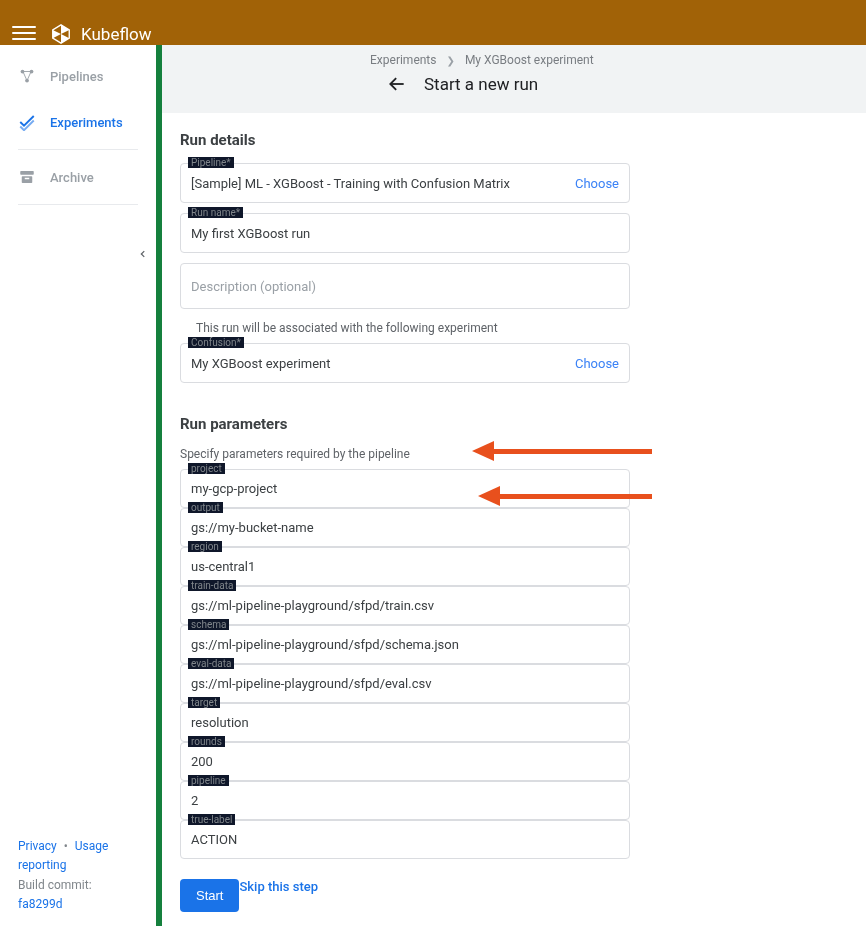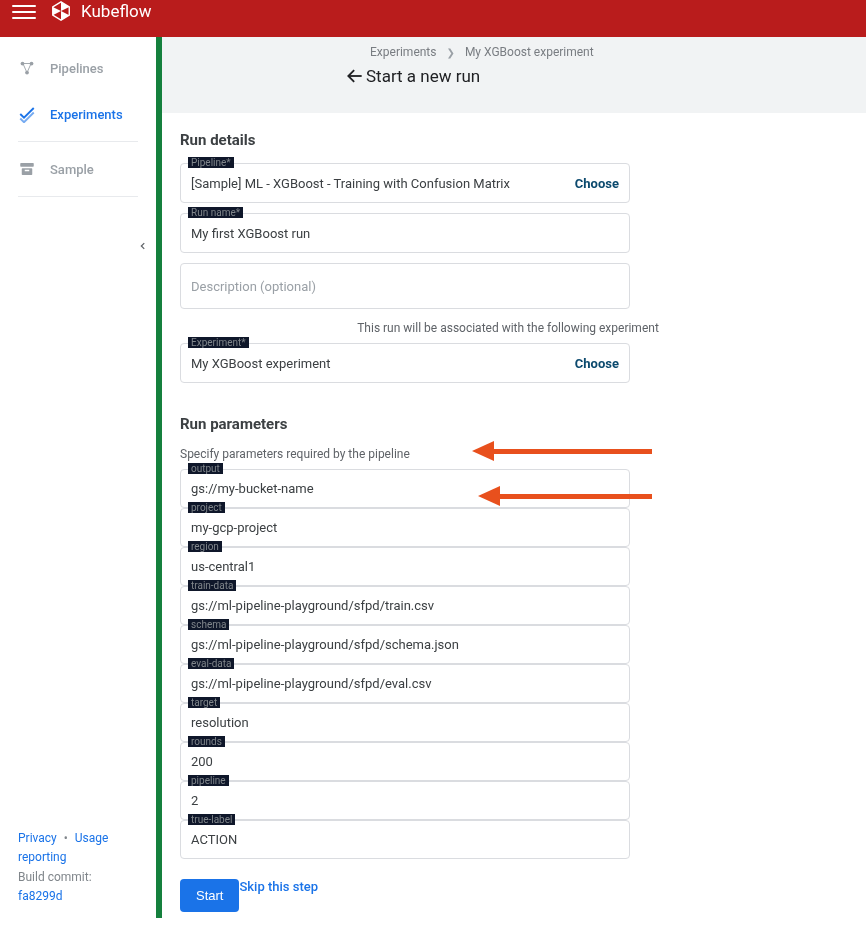--- a/index.html
+++ b/index.html
@@ -1,18 +1,18 @@
 <!DOCTYPE html>
 <html><head>
 <meta charset="utf-8">
 <style>
   * { box-sizing: border-box; margin: 0; padding: 0; }
   html, body { width: 866px; height: 926px; font-family: "Google Sans", Roboto, "Helvetica Neue", Arial, sans-serif; overflow: hidden; background: #fff; color: #3c4043; }
   
-  .topbar { height: 37px; background: #b91c1c; display: flex; align-items: flex-start; padding: 0 12px; gap: 14px; }
+  .topbar { height: 45px; background: #a16207; display: flex; align-items: flex-end; padding: 0 12px; gap: 14px; }
   .hamburger { width: 24px; height: 24px; display: flex; flex-direction: column; justify-content: center; gap: 4px; cursor: pointer; }
   .hamburger span { display: block; height: 2px; background: #fff; border-radius: 1px; }
   .logo { display: flex; align-items: center; gap: 9px; color: #fff; font-size: 17px; font-weight: 400; }
   .logo-icon { width: 22px; height: 22px; display: flex; align-items: center; justify-content: center; }
 
   .body { display: flex; height: calc(926px - 45px); }
   
   .sidebar { width: 162px; background: #fff; border-right: 6px solid #15803d; display: flex; flex-direction: column; padding-top: 8px; position: relative; }
   .nav-item { display: flex; align-items: center; gap: 14px; padding: 14px 18px; color: #9aa0a6; font-size: 13px; font-weight: 500; cursor: pointer; }
   .nav-item.active { color: #1a73e8; }
@@ -24,38 +24,38 @@
   .sidebar-footer a { color: #1a73e8; text-decoration: none; }
   .dot-sep { color: #80868b; margin: 0 4px; }
 
   .main { flex: 1; background: #f1f3f4; overflow: hidden; display: flex; flex-direction: column; }
   
   .breadcrumb-bar { padding: 8px 0 0 0; }
   .breadcrumb { font-size: 12px; color: #797d82; padding: 0 0 6px 208px; display: flex; align-items: center; gap: 10px; }
   .breadcrumb .crumb { cursor: pointer; }
   .breadcrumb .sep { font-size: 10px; color: #9aa0a6; }
   
-  .page-title-row { display: flex; align-items: center; padding: 0 0 26px 182px; }
+  .page-title-row { display: flex; align-items: center; gap: 16px; padding: 0 0 18px 182px; margin-left: 42px; }
   .back-arrow { width: 22px; height: 22px; display: flex; align-items: center; justify-content: center; cursor: pointer; color: #202124; }
   .page-title { font-size: 17px; font-weight: 400; color: #202124; }
   
   .content { background: #fff; margin: 0; flex: 1; padding: 18px 30px 18px 18px; overflow: visible; position: relative; }
   
   .section-heading { font-size: 15px; font-weight: 700; color: #3c4043; margin-bottom: 14px; }
   .section-sub { font-size: 12px; color: #5f6368; margin-bottom: 8px; }
   
   .field-wrap { position: relative; margin-bottom: 10px; }
   .field-label { position: absolute; top: -6px; left: 8px; background: #0f172a; padding: 0 3px; font-size: 10px; color: #80868b; z-index: 1; }
   .input-box { width: 450px; height: 40px; border: 1px solid #dadce0; border-radius: 4px; padding: 0 10px; display: flex; align-items: center; justify-content: space-between; background: #fff; }
   .input-box.taller { height: 46px; }
   .input-box input { border: none; outline: none; font-size: 13px; color: #3c4043; width: 100%; font-family: inherit; background: transparent; }
   .input-box input::placeholder { color: #9aa0a6; }
-  .choose-btn { color: #0c4a6e; font-size: 13px; font-weight: 700; cursor: pointer; padding-left: 8px; margin-left: 16px; }
-  
-  .assoc-text { font-size: 12px; color: #5f6368; margin: 12px 0 8px 0; text-align: center; }
+  .choose-btn { color: #3b82f6; font-size: 13px; font-weight: 400; cursor: pointer; padding-left: 8px; margin-left: 16px; }
+  
+  .assoc-text { font-size: 12px; color: #5f6368; margin: 12px 0 8px 16px; }
   
   .section-gap { height: 22px; }
   
   .param-field { margin-bottom: 0; }
   .param-field .input-box { height: 39px; }
   
   .button-row { display: flex; align-items: flex-start; gap: 0; margin-top: 20px; }
   .btn-primary { background: #1a73e8; color: #fff; font-size: 13px; font-weight: 500; border: none; border-radius: 4px; padding: 9px 16px; cursor: pointer; }
   .btn-link { color: #1a73e8; font-size: 13px; font-weight: 500; cursor: pointer; }
   
@@ -109,21 +109,21 @@
     </div>
     <div class="nav-divider"></div>
     <div class="nav-item">
       <span class="icon">
         <svg width="18" height="18" viewBox="0 0 24 24" fill="#9aa0a6">
             <rect x="3" y="4" width="18" height="5" rx="1"></rect>
             <rect x="5" y="11" width="14" height="9" rx="1"></rect>
             <rect x="9" y="13" width="6" height="2" fill="#fff"></rect>
           </svg>
       </span>
-      <span>Sample</span>
+      <span>Archive</span>
     </div>
     <div class="nav-divider"></div>
     <div class="collapse-chevron">
       <svg width="10" height="10" viewBox="0 0 24 24" fill="none" stroke="#5f6368" stroke-width="3">
           <polyline points="15,5 8,12 15,19"></polyline>
         </svg>
     </div>
 
     <div class="sidebar-footer">
       <div>
@@ -176,43 +176,43 @@
 
       <div class="field-wrap">
         <div class="input-box taller">
           <input type="text" placeholder="Description (optional)" style="">
         </div>
       </div>
 
       <div class="assoc-text">This run will be associated with the following experiment</div>
 
       <div class="field-wrap">
-        <span class="field-label">Experiment*</span>
+        <span class="field-label">Confusion*</span>
         <div class="input-box">
           <input type="text" value="My XGBoost experiment" style="">
           <span class="choose-btn">Choose</span>
         </div>
       </div>
 
       <div class="section-gap"></div>
       <div class="section-heading">Run parameters</div>
       <div class="section-sub">Specify parameters required by the pipeline</div>
 
       <div id="params-container">
 
       <div class="field-wrap param-field">
+            <span class="field-label">project</span>
+            <div class="input-box">
+              <input type="text" value="my-gcp-project" style="">
+            </div>
+          </div>
+          <div class="field-wrap param-field">
             <span class="field-label">output</span>
             <div class="input-box">
               <input type="text" value="gs://my-bucket-name" style="">
-            </div>
-          </div>
-          <div class="field-wrap param-field">
-            <span class="field-label">project</span>
-            <div class="input-box">
-              <input type="text" value="my-gcp-project" style="">
             </div>
           </div>
           <div class="field-wrap param-field">
             <span class="field-label">region</span>
             <div class="input-box">
               <input type="text" value="us-central1" style="">
             </div>
           </div>
           <div class="field-wrap param-field">
             <span class="field-label">train-data</span>

